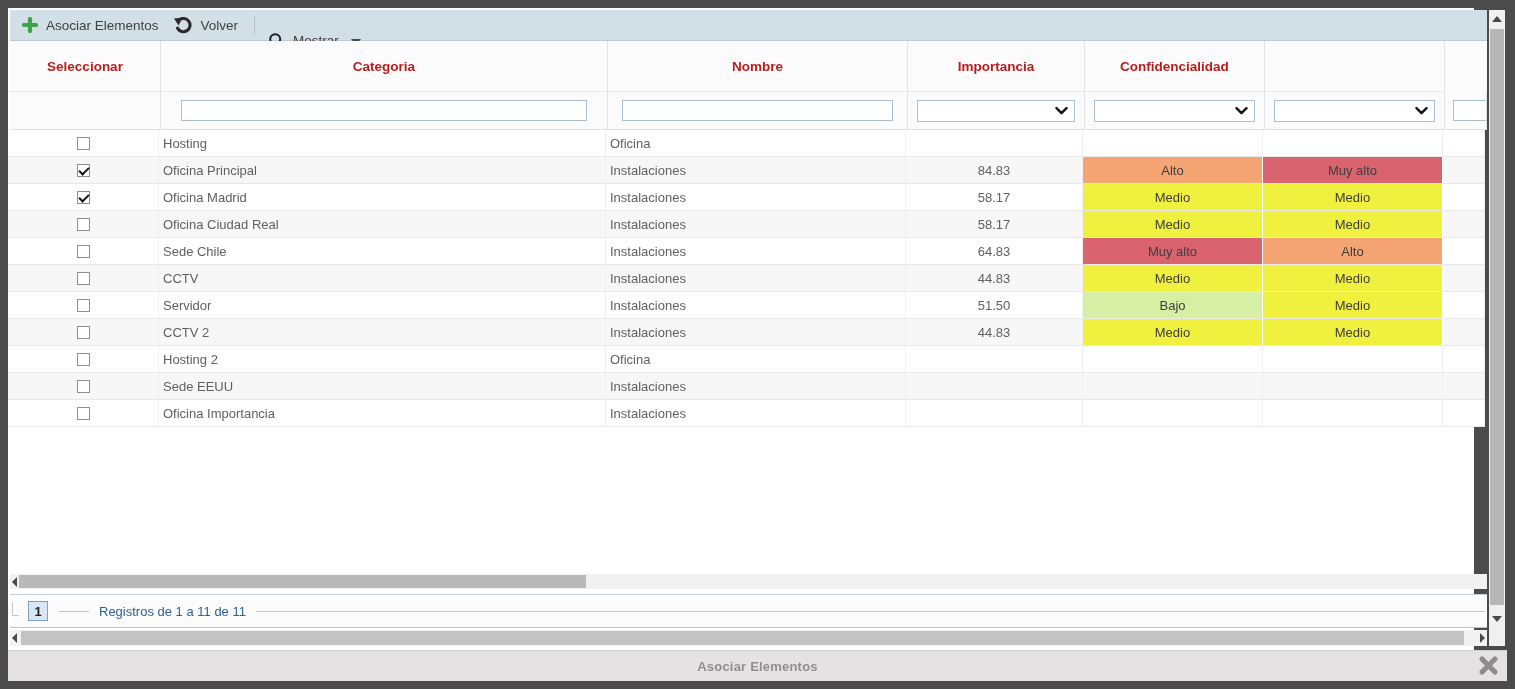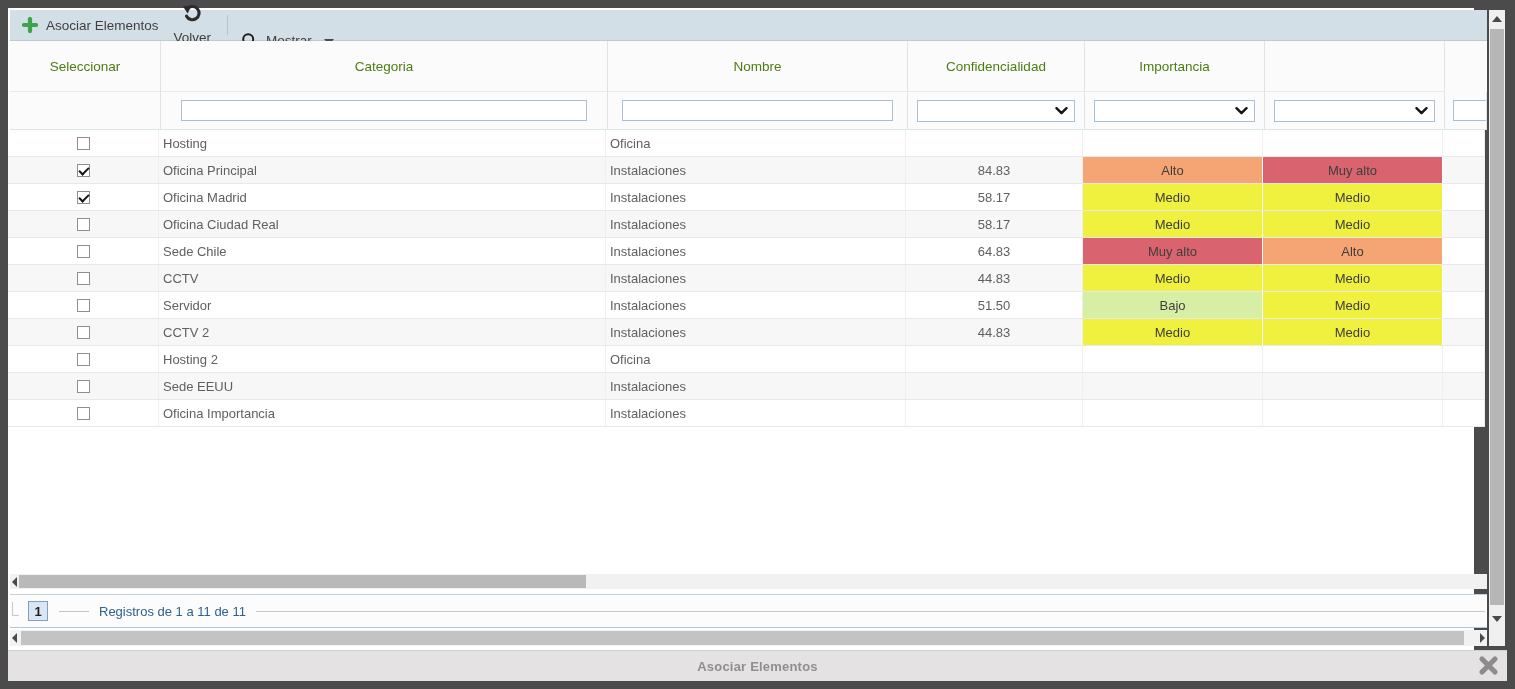--- a/index.html
+++ b/index.html
@@ -6,31 +6,31 @@
   * { margin:0; padding:0; }
   body { font-family:"Liberation Sans", sans-serif; }
   .frame { position:relative; width:1515px; height:689px; background:#4b4b4b; overflow:hidden; }
   .panel { position:absolute; left:8px; top:8px; width:1466px; height:673px; background:#ffffff; }
 
   
   .toolbar { position:absolute; left:2px; top:2px; width:1477px; height:31px; background:#d3dfe6;
              border-bottom:1px solid #bccbd4; display:flex; align-items:center; padding-left:12px; box-sizing:border-box; }
   .tb-btn { display:flex; align-items:center; gap:8px; background:none; border:none; cursor:pointer;
             font-family:"Liberation Sans", sans-serif; font-size:13.5px; color:#3f3f3f; padding:0; }
-  .tb-btn + .tb-btn { margin-left:15px;flex-direction:column; }
+  .tb-btn + .tb-btn { margin-left:15px; }
   .tb-sep { width:1px; height:20px; background:#b7c6ce; margin-left:16px; }
   .tb-show { margin-left:13px;margin-top:31px; }
   .caret { width:0; height:0; border-left:5px solid transparent; border-right:5px solid transparent;
            border-top:6px solid #4a4a4a; margin-left:4px; margin-top:2px; }
 
   
   .ghead { position:absolute; left:2px; top:33px; width:1477px; height:51px; display:grid;
            grid-template-columns:var(--cols); background:#fbfbfb; box-sizing:border-box; }
   .hc { border-right:1px solid #e3e3e3; border-bottom:1px solid #eaeaea; display:flex; align-items:center;
-        justify-content:center; font-weight:normal; font-size:13.5px; color:#4d7c0f; overflow:hidden; }
+        justify-content:center; font-weight:bold; font-size:13.5px; color:#b91c1c; overflow:hidden; }
 
   
   .frow { position:absolute; left:2px; top:84px; width:1477px; height:38px; display:grid;
           grid-template-columns:var(--cols); background:#fbfbfb; border-bottom:1px solid #d9e4eb; box-sizing:border-box; }
   .fc { border-right:1px solid #e3e3e3; display:flex; align-items:center; justify-content:center; overflow:hidden; }
   .f-input { height:21px; border:1px solid #a9c0d3; background:#fff; box-sizing:border-box; padding:0 4px;
              font-family:"Liberation Sans", sans-serif; font-size:12.5px; color:#555; width:calc(100% - 40px); }
   .f-input.mid { width:calc(100% - 28px); }
   .f-select { height:22px; border:1px solid #a9c0d3; background:#fff; box-sizing:border-box; width:calc(100% - 18px);
               display:flex; align-items:center; justify-content:flex-end; padding-right:6px; cursor:pointer; }
@@ -121,22 +121,22 @@
         </span>
         <span>Mostrar</span>
         <span class="caret"></span>
       </button>
     </div>
 
     <div class="ghead">
       <div class="hc">Seleccionar</div>
       <div class="hc">Categoria</div>
       <div class="hc">Nombre</div>
+      <div class="hc">Importancia</div>
       <div class="hc">Confidencialidad</div>
-      <div class="hc">Importancia</div>
       <div class="hc"></div>
     </div>
 
     <div class="frow">
       <div class="fc"></div>
       <div class="fc">
         <input class="f-input" type="text" value="" style="">
       </div>
       <div class="fc">
         <input class="f-input mid" type="text" value="" style="">

